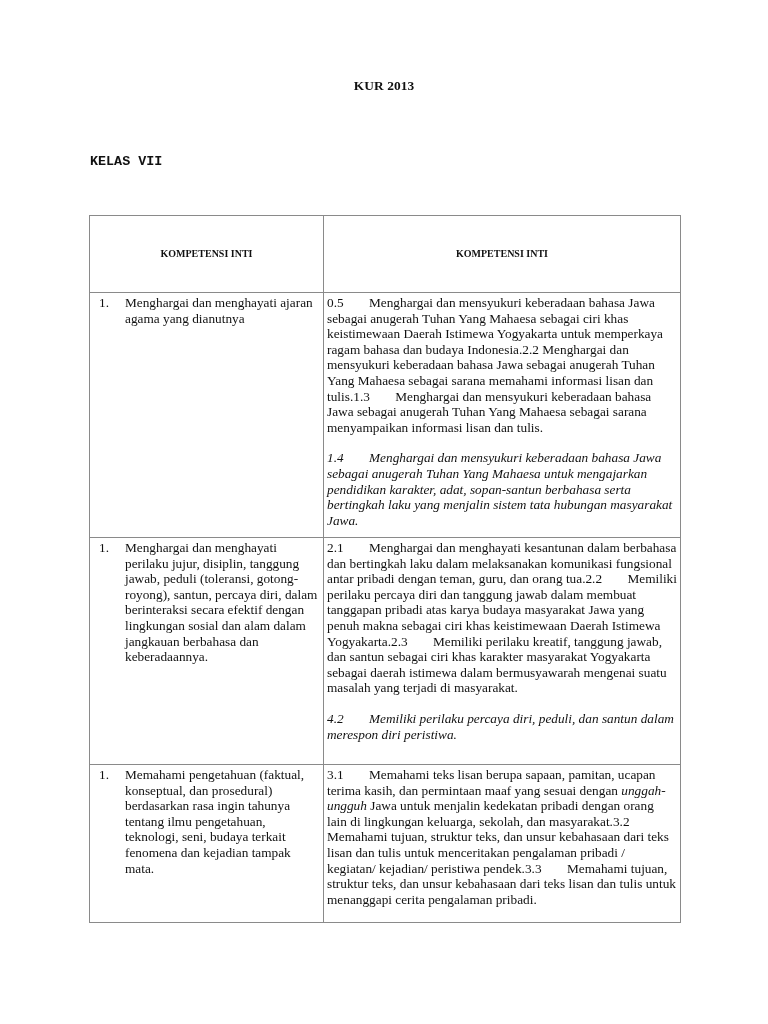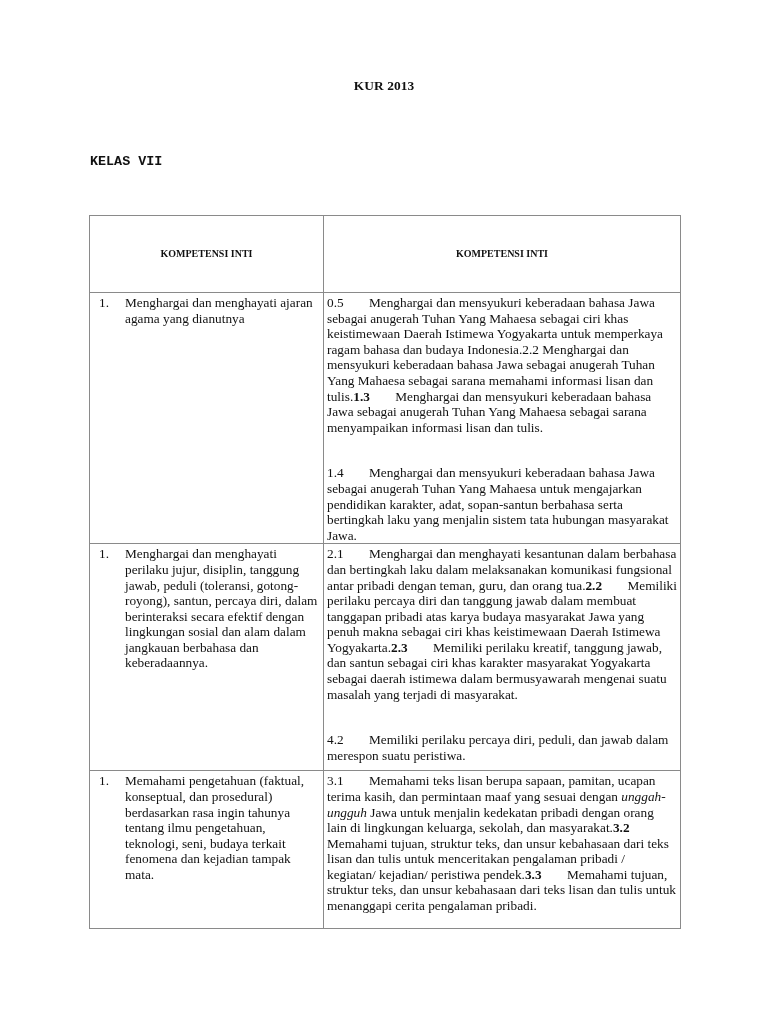--- a/index.html
+++ b/index.html
@@ -75,30 +75,30 @@
       text-align: left;
     }
     .ki-text {
       flex: 1;
       padding-right: 2px;
     }
     .kd-block {
       white-space: normal;
     }
     .kd-block + .kd-block {
-      margin-top: 30px;
+      margin-top: 15px;
+      font-style: italic;
     }
     .kd-code {
       display: inline-block;
       width: 42px;
     }
     .kd-inline-code {
       display: inline-block;
       width: 42px;
-      font-weight: bold;
     }
     em { font-style: italic; }
     tr.row-1 td { height: 242px; }
     tr.row-2 td { height: 224px; }
     tr.row-3 td { height: 155px; }
   </style>
 </head>
 <body>
 
 <div class="doc-title">
@@ -143,21 +143,21 @@
         <div class="ki-cell">
           <span class="ki-num">1.</span>
           <span class="ki-text">Menghargai dan menghayati perilaku jujur, disiplin, tanggung jawab, peduli (toleransi, gotong-royong), santun, percaya diri, dalam berinteraksi secara efektif dengan lingkungan sosial dan alam dalam jangkauan berbahasa dan keberadaannya.</span>
         </div>
       </td>
       <td>
         <div class="kd-block">
           <span class="kd-code">2.1</span><span>Menghargai dan menghayati kesantunan dalam berbahasa dan bertingkah laku dalam melaksanakan komunikasi fungsional antar pribadi dengan teman, guru, dan orang tua.</span><span class="kd-inline-code">2.2</span><span>Memiliki perilaku percaya diri dan tanggung jawab dalam membuat tanggapan pribadi atas karya budaya masyarakat Jawa yang penuh makna sebagai ciri khas keistimewaan Daerah Istimewa Yogyakarta.</span><span class="kd-inline-code">2.3</span><span>Memiliki perilaku kreatif, tanggung jawab, dan santun sebagai ciri khas karakter masyarakat Yogyakarta sebagai daerah istimewa dalam bermusyawarah mengenai suatu masalah yang terjadi di masyarakat.</span>
         </div>
         <div class="kd-block">
-          <span class="kd-code">4.2</span><span>Memiliki perilaku percaya diri, peduli, dan jawab dalam merespon suatu peristiwa.</span>
+          <span class="kd-code">4.2</span><span>Memiliki perilaku percaya diri, peduli, dan santun dalam merespon diri peristiwa.</span>
         </div>
       </td>
     </tr>
 
     <tr class="row-3">
       <td>
         <div class="ki-cell">
           <span class="ki-num">1.</span>
           <span class="ki-text">Memahami pengetahuan (faktual, konseptual, dan prosedural) berdasarkan rasa ingin tahunya tentang ilmu pengetahuan, teknologi, seni, budaya terkait fenomena dan kejadian tampak mata.</span>
         </div>

